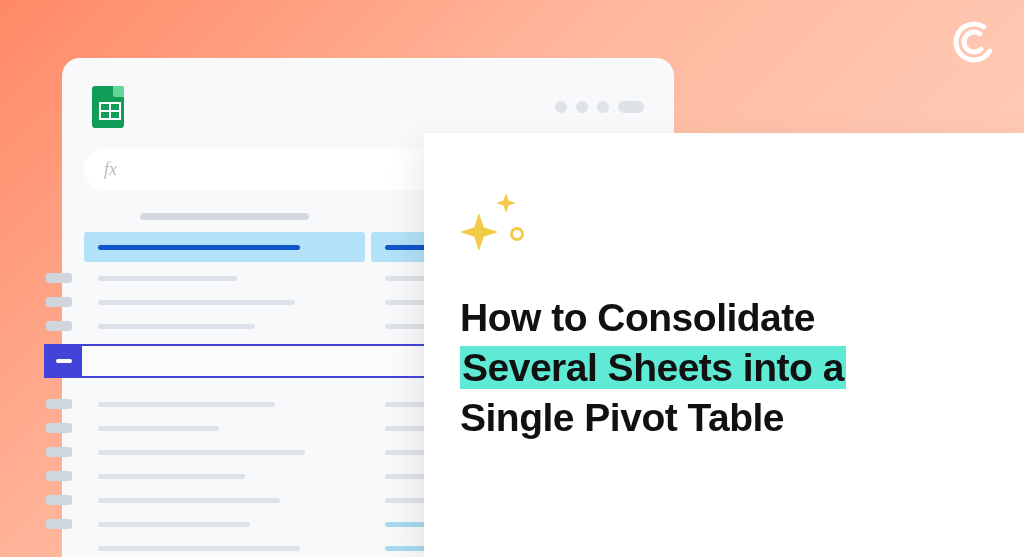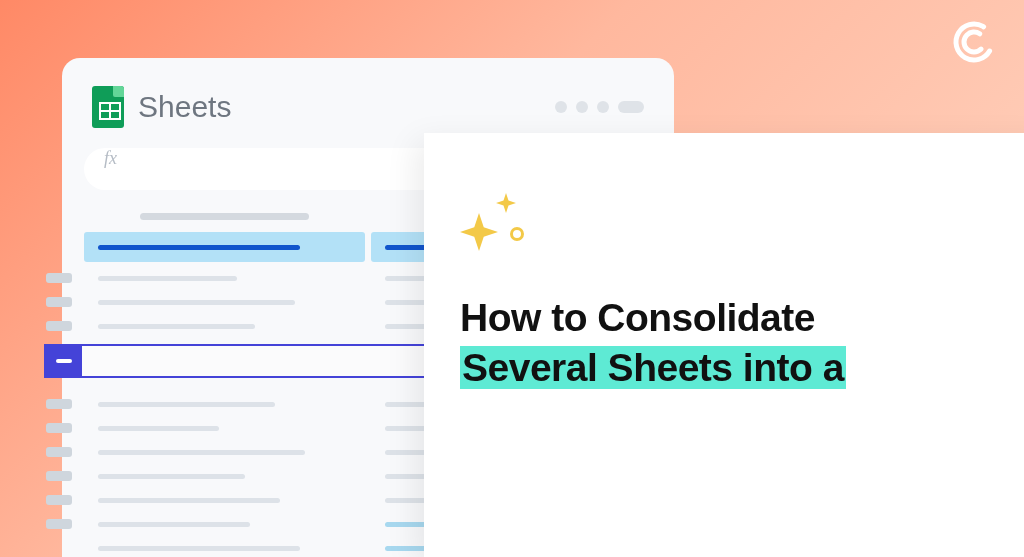--- a/index.html
+++ b/index.html
@@ -75,20 +75,21 @@
   gap: 9px;
   align-items: center;
 }
 .dot { width: 12px; height: 12px; border-radius: 50%; background: #dfe3e8; }
 .pill { width: 26px; height: 12px; border-radius: 6px; background: #dfe3e8; }
 .formula-bar {
   background: white;
   border-radius: 24px;
   height: 42px;
   display: flex;
+  align-items: center;
   padding: 0 20px;
   margin-bottom: 16px;
 }
 .fx {
   font-style: italic;
   color: #b5bcc5;
   font-size: 18px;
   font-family: Georgia, serif;
 }
 .grid-area {
@@ -231,21 +232,20 @@
   <svg viewBox="0 0 44 44">
     <circle cx="22" cy="22" r="18" fill="none" stroke="white" stroke-width="5" stroke-dasharray="85 30" stroke-linecap="round" transform="rotate(30 22 22)"></circle>
     <circle cx="22" cy="22" r="10" fill="none" stroke="white" stroke-width="5" stroke-dasharray="45 20" stroke-linecap="round" transform="rotate(45 22 22)"></circle>
   </svg>
 </div>
 
 <div class="sheets-window">
   <div class="sheets-header">
     <div class="sheets-title-group">
       <div class="sheets-icon"></div>
-      <div class="sheets-label">Sheets</div>
     </div>
     <div class="window-dots">
       <div class="dot"></div>
       <div class="dot"></div>
       <div class="dot"></div>
       <div class="pill"></div>
     </div>
   </div>
 
   <div class="formula-bar">
@@ -380,14 +380,15 @@
       <path d="M20 0 L25 15 L40 20 L25 25 L20 40 L15 25 L0 20 L15 15 Z" fill="#f3c948"></path>
     </svg>
     <svg class="star-small" viewBox="0 0 40 40">
       <path d="M20 0 L25 15 L40 20 L25 25 L20 40 L15 25 L0 20 L15 15 Z" fill="#f3c948"></path>
     </svg>
     <div class="ring"></div>
   </div>
   <h1 class="headline">
     <span>How to Consolidate</span><br>
     <span class="hlite">Several Sheets into a</span><br>
+    <span>Single Pivot Table</span>
   </h1>
 </div>
 
 </body></html>

